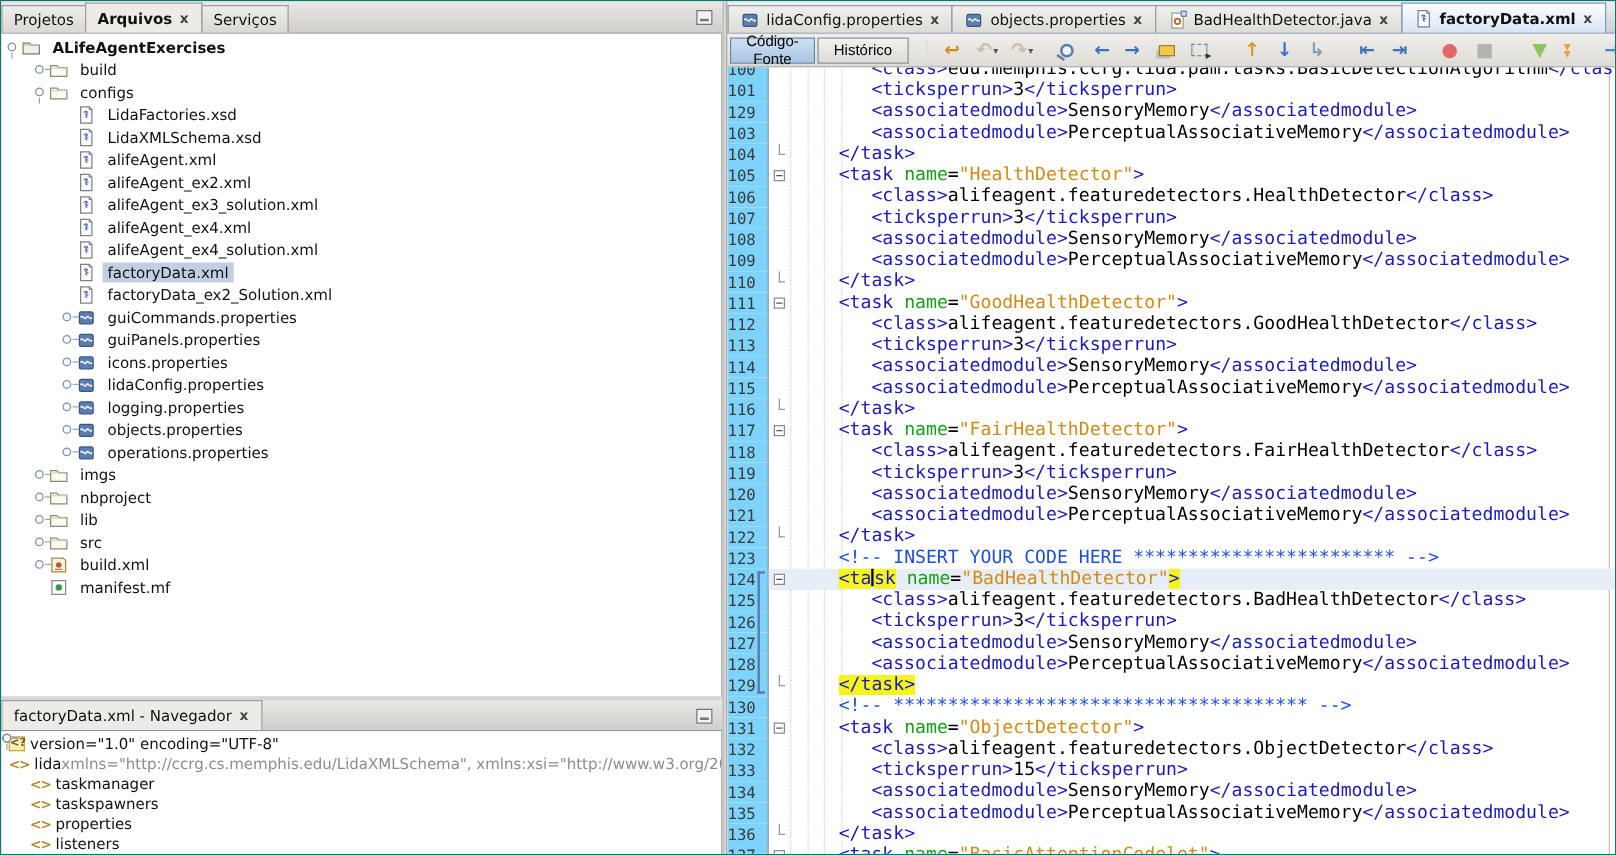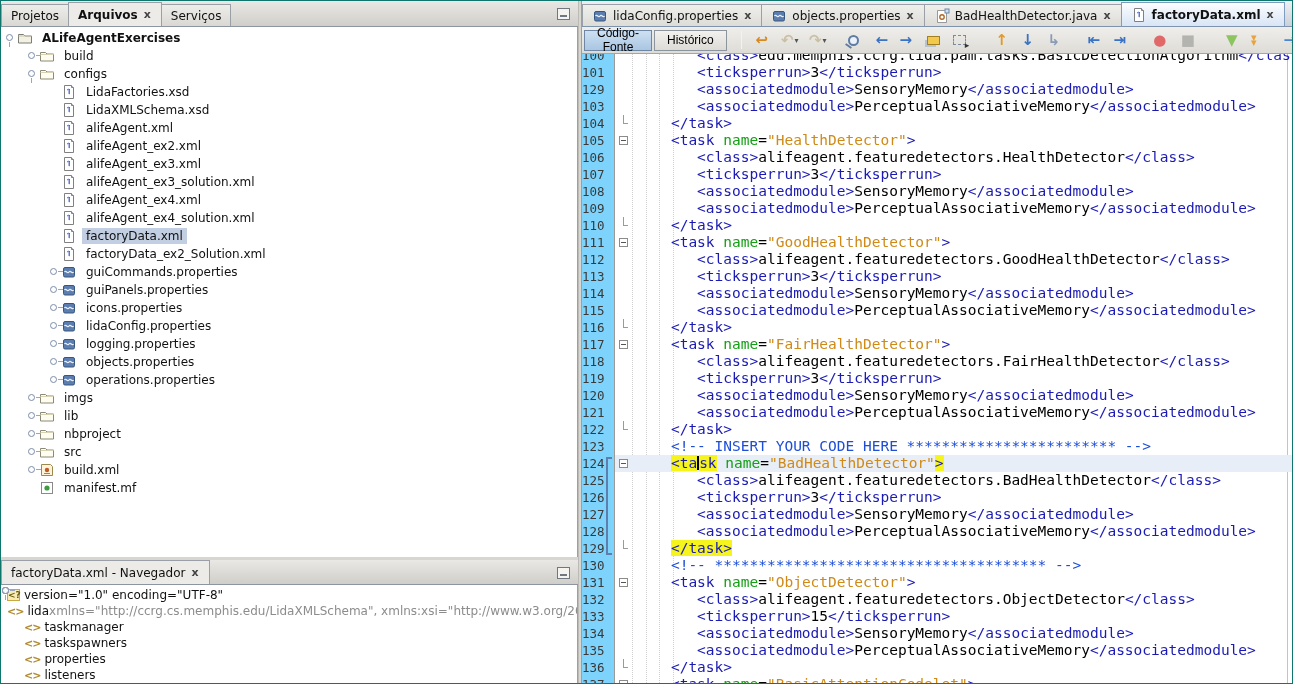--- a/index.html
+++ b/index.html
@@ -207,32 +207,20 @@
       <div class="trow">
         <span style="flex: 0 0 48px;"></span>
         <span class="handle"><span class="dash"></span></span>
         <span class="ticon">
           <svg width="16" height="16">
             <path d="M3.5 1.5h7l2 2v11h-9z" fill="#fff" stroke="#808080"></path>
             <path d="M10.5 1.5v2h2" fill="#e8e8e8" stroke="#808080"></path>
             <path d="M6 6 q2.5 -2 3 0 q-3 1 0 2 q-3 1 0 2" fill="none" stroke="#4868c8"></path>
           </svg>
         </span>
-        <span class="tlabel">alifeAgent_ex3.xml</span>
-      </div>
-      <div class="trow">
-        <span style="flex: 0 0 48px;"></span>
-        <span class="handle"><span class="dash"></span></span>
-        <span class="ticon">
-          <svg width="16" height="16">
-            <path d="M3.5 1.5h7l2 2v11h-9z" fill="#fff" stroke="#808080"></path>
-            <path d="M10.5 1.5v2h2" fill="#e8e8e8" stroke="#808080"></path>
-            <path d="M6 6 q2.5 -2 3 0 q-3 1 0 2 q-3 1 0 2" fill="none" stroke="#4868c8"></path>
-          </svg>
-        </span>
         <span class="tlabel">alifeAgent_ex3_solution.xml</span>
       </div>
       <div class="trow">
         <span style="flex: 0 0 48px;"></span>
         <span class="handle"><span class="dash"></span></span>
         <span class="ticon">
           <svg width="16" height="16">
             <path d="M3.5 1.5h7l2 2v11h-9z" fill="#fff" stroke="#808080"></path>
             <path d="M10.5 1.5v2h2" fill="#e8e8e8" stroke="#808080"></path>
             <path d="M6 6 q2.5 -2 3 0 q-3 1 0 2 q-3 1 0 2" fill="none" stroke="#4868c8"></path>
@@ -384,34 +372,34 @@
         <span style="flex: 0 0 26px;"></span>
         <span class="handle">
           <span class="knob col"></span>
         </span>
         <span class="ticon">
           <svg width="16" height="16">
             <path d="M1.5 4.5h5l1.5 1.5h6.5v7h-13z" fill="#fffdf0" stroke="#8a8a76"></path>
             <path d="M1.5 6.5h13" stroke="#d8d2b4"></path>
           </svg>
         </span>
-        <span class="tlabel">lib</span>
+        <span class="tlabel">nbproject</span>
       </div>
       <div class="trow">
         <span style="flex: 0 0 26px;"></span>
         <span class="handle">
           <span class="knob col"></span>
         </span>
         <span class="ticon">
           <svg width="16" height="16">
             <path d="M1.5 4.5h5l1.5 1.5h6.5v7h-13z" fill="#fffdf0" stroke="#8a8a76"></path>
             <path d="M1.5 6.5h13" stroke="#d8d2b4"></path>
           </svg>
         </span>
-        <span class="tlabel">nbproject</span>
+        <span class="tlabel">lib</span>
       </div>
       <div class="trow">
         <span style="flex: 0 0 26px;"></span>
         <span class="handle">
           <span class="knob col"></span>
         </span>
         <span class="ticon">
           <svg width="16" height="16">
             <path d="M1.5 4.5h5l1.5 1.5h6.5v7h-13z" fill="#fffdf0" stroke="#8a8a76"></path>
             <path d="M1.5 6.5h13" stroke="#d8d2b4"></path>

